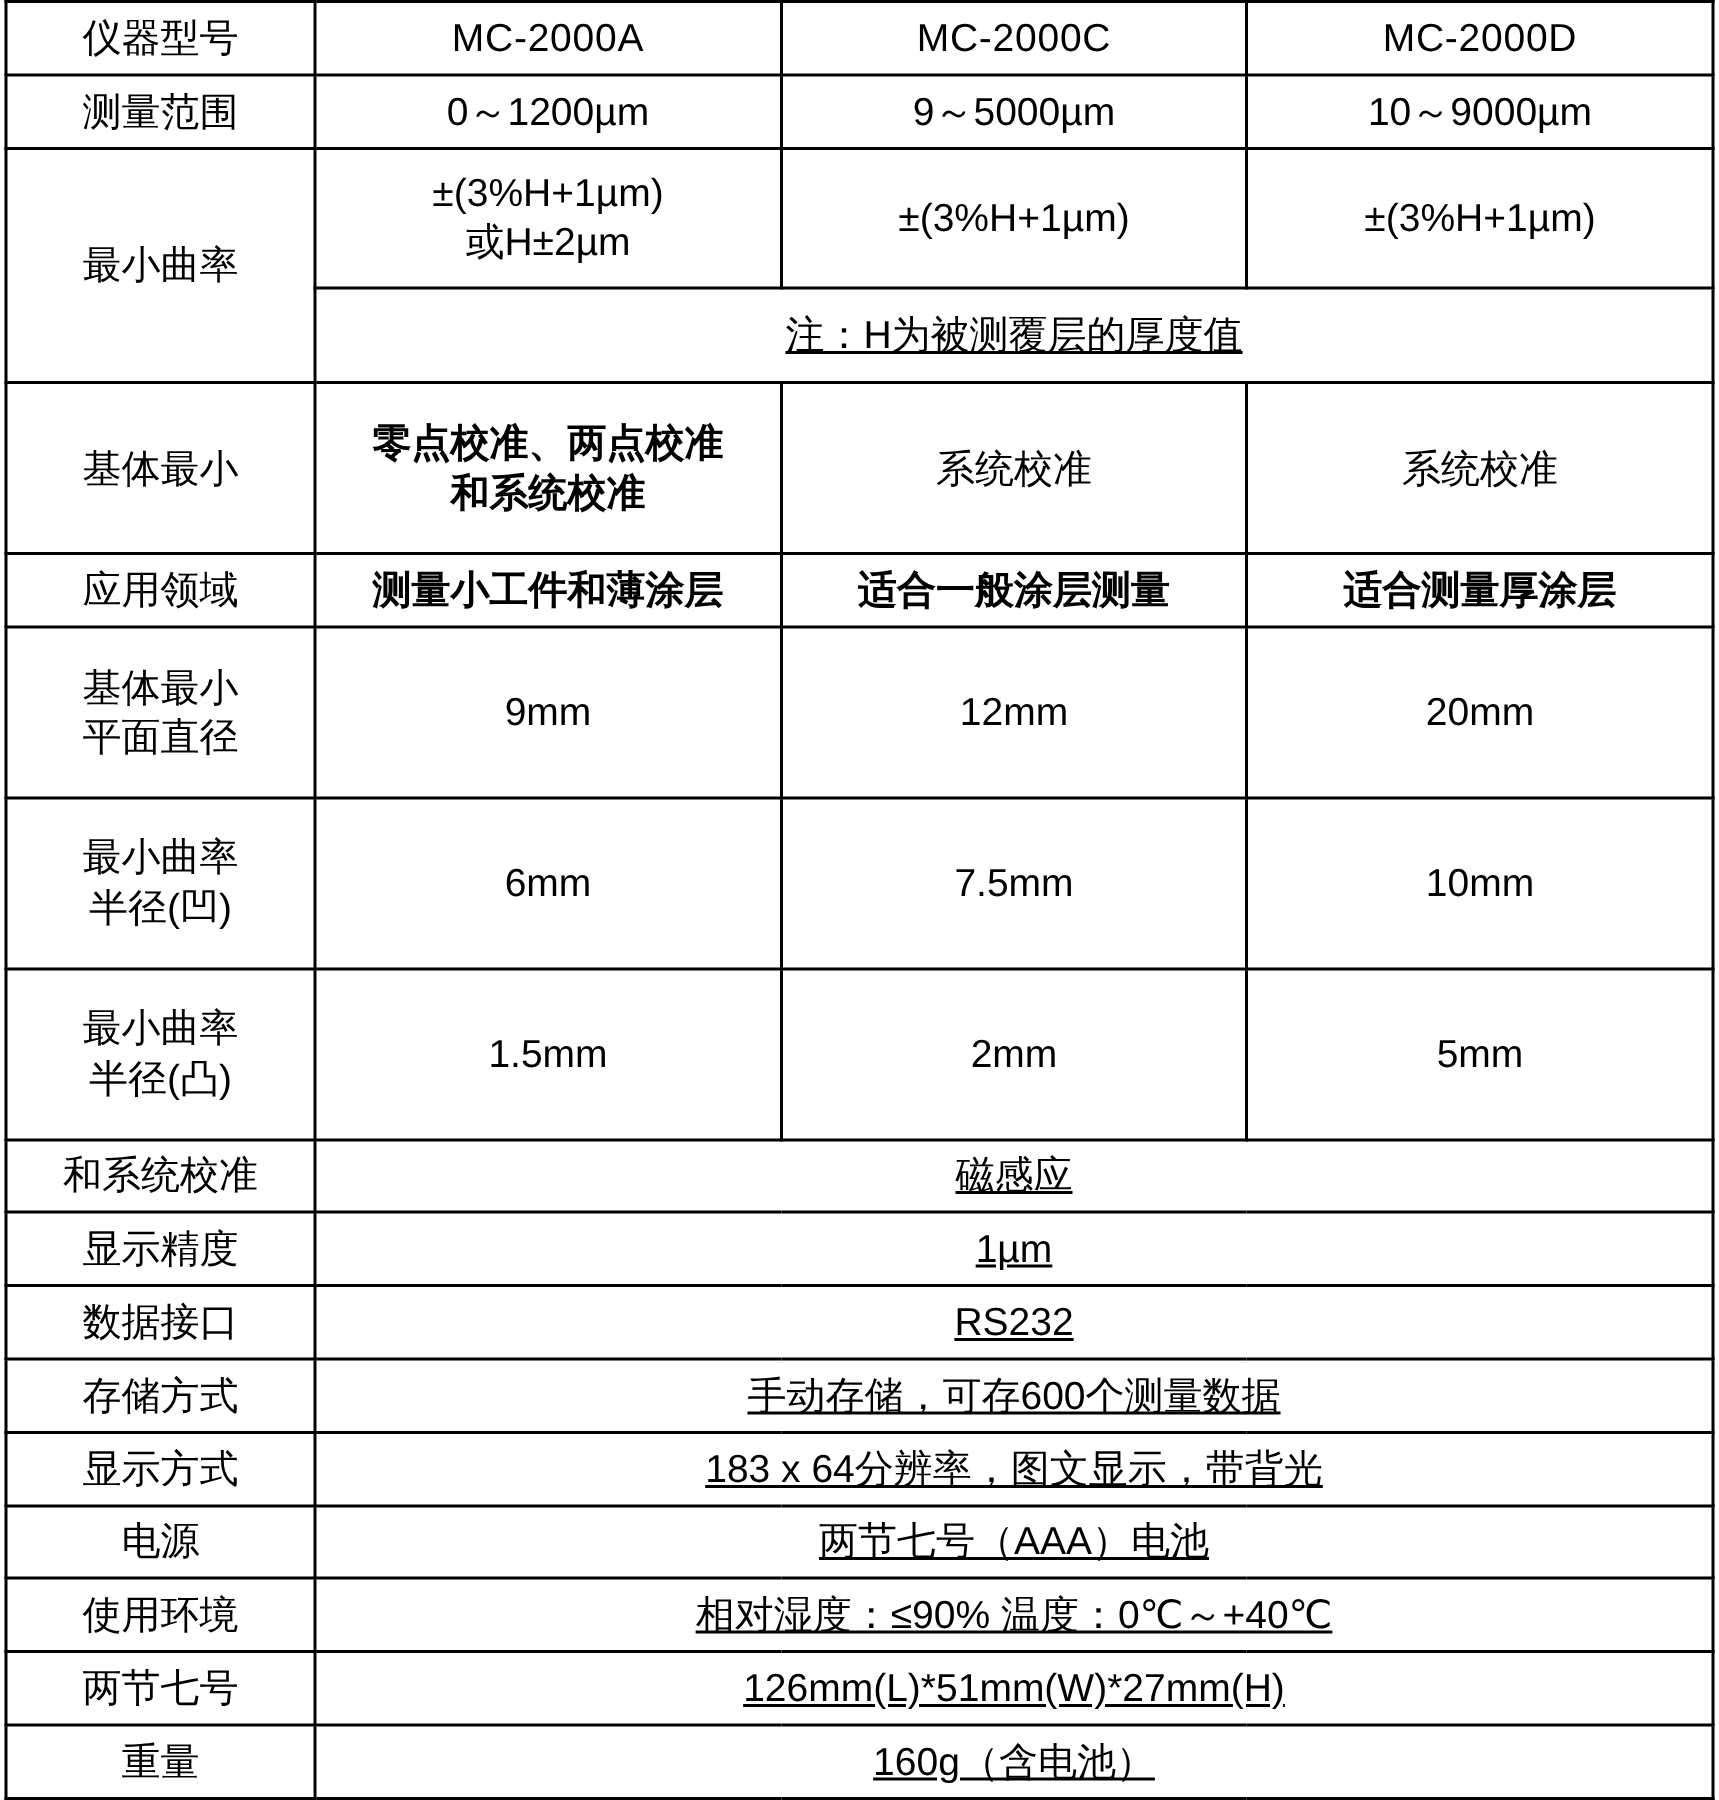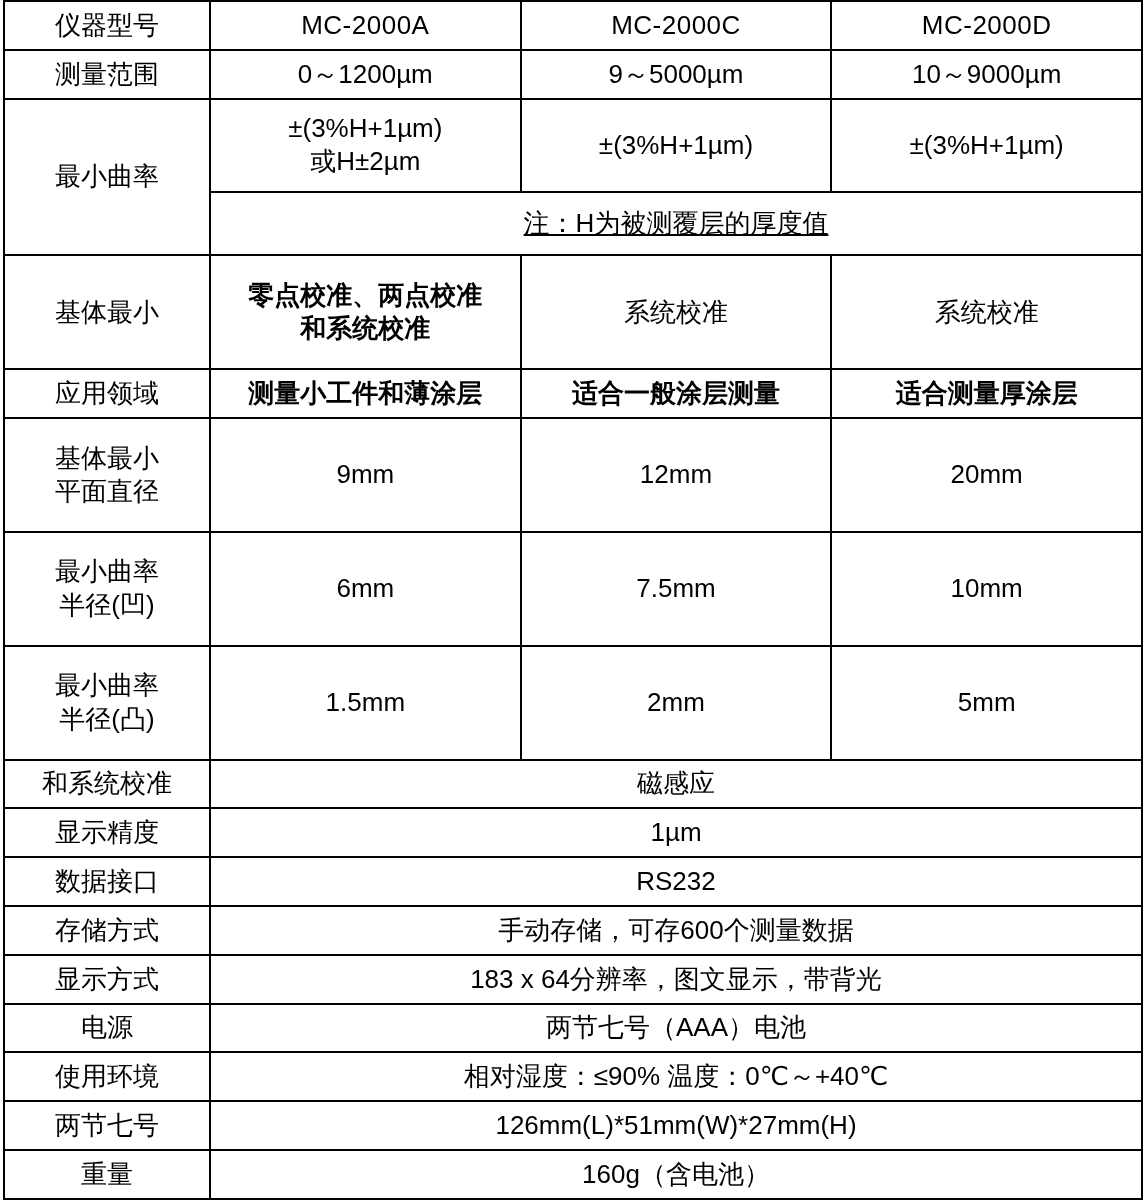--- a/index.html
+++ b/index.html
@@ -50,20 +50,21 @@
   td.value-small {
     font-size: 24px;
     font-weight: bold;
   }
   td.note-cell {
     font-size: 26px;
     text-decoration: underline;
   }
   td.wide-cell {
     font-size: 27px;
+    text-decoration: underline;
   }
   .rowh-sm { height: 48px; }
   .rowh-md { height: 62px; }
   .rowh-lg { height: 92px; }
   .rowh-xl { height: 112px; }
 </style>
 </head>
 <body>
 
 <div id="spec-sheet">

